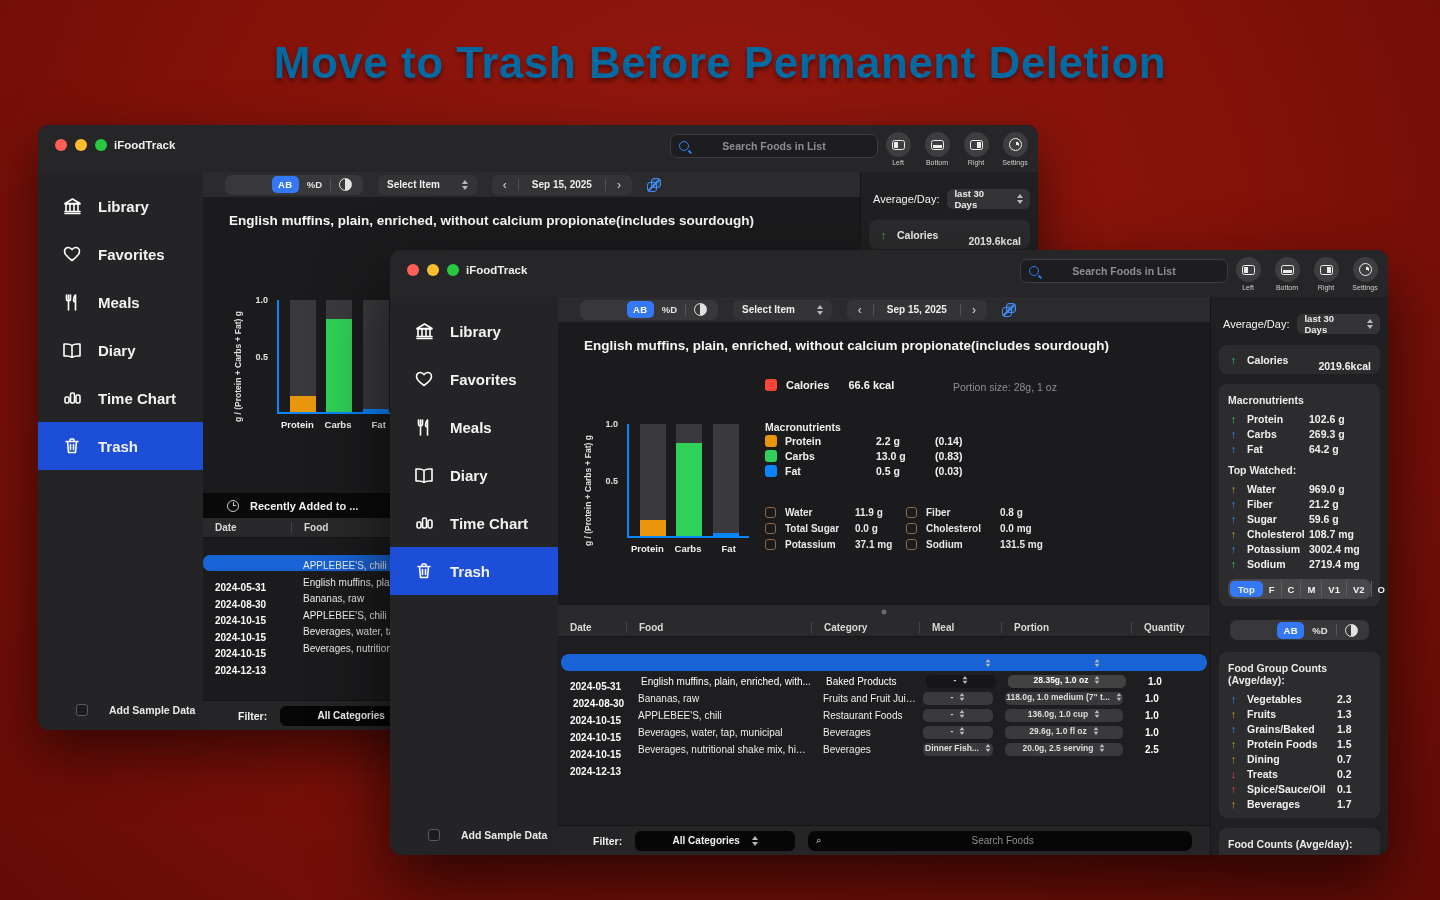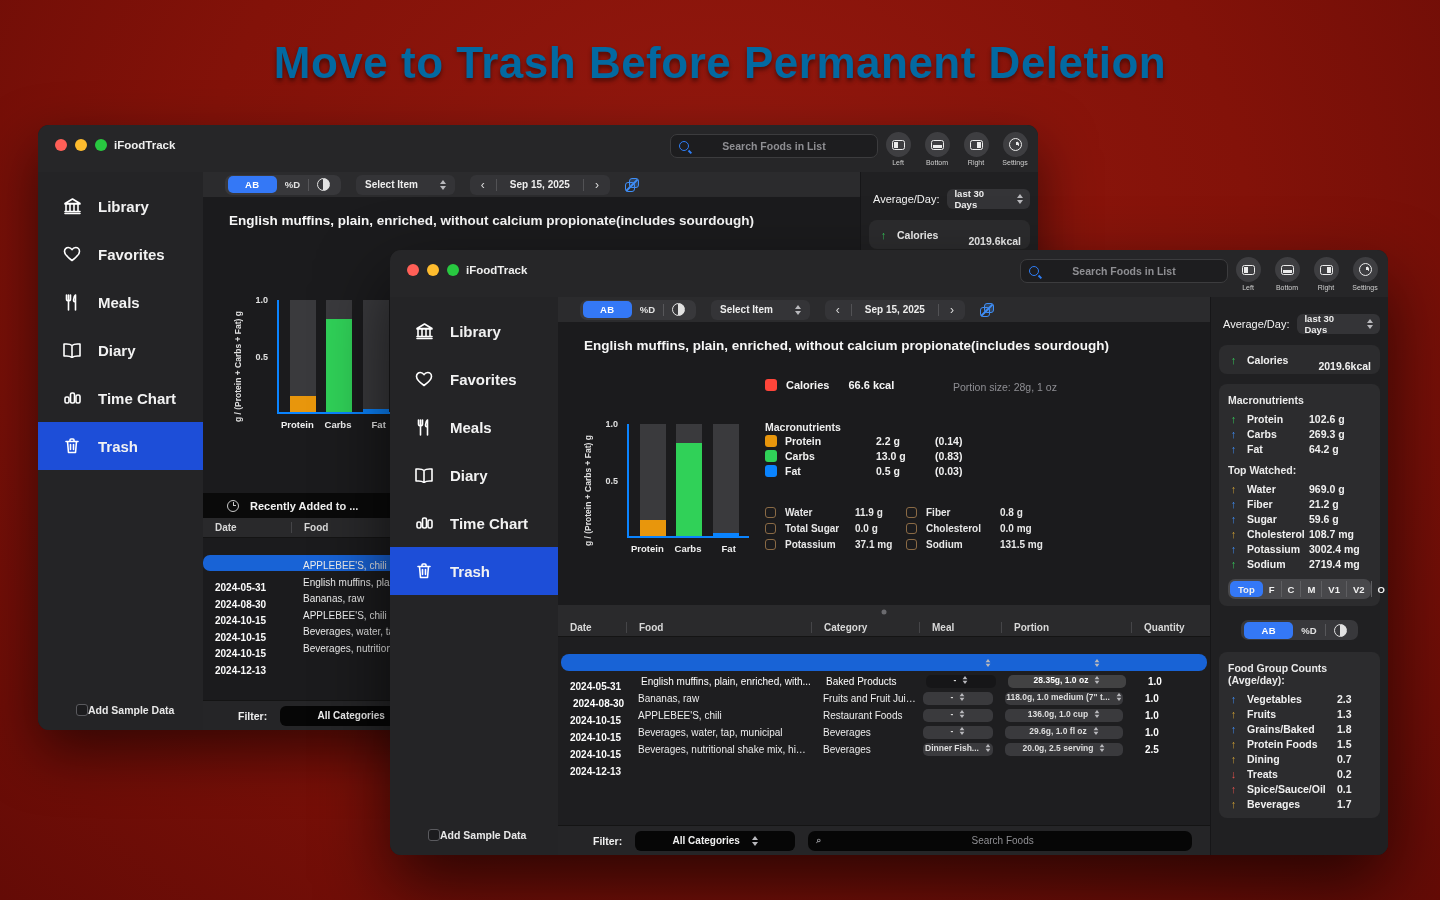--- a/index.html
+++ b/index.html
@@ -48,29 +48,29 @@
   .wbody { flex:1; display:flex; min-height:0; }
 
   
   .sidebar { width:168px; background:#242426; display:flex; flex-direction:column; padding-top:10px; flex-shrink:0;}
   .win-back .sidebar { width:165px; }
   .side-item { height:48px; display:flex; align-items:center; gap:15px; padding-left:23px; cursor:default;}
   .side-item .slbl { font-size:15px; font-weight:600; color:#f2f2f2; }
   .side-item.active { background:#1d4ed8; }
   .sicon { width:22px; display:flex; justify-content:center; }
   .sicon svg { stroke:#fff; fill:none; stroke-width:1.6; stroke-linecap:round; stroke-linejoin:round;}
-  .add-sample { margin-top:auto; margin-bottom:14px; padding-left:38px; display:flex; align-items:center; gap:0;}
+  .add-sample { margin-top:auto; margin-bottom:14px; padding-left:38px; display:flex; align-items:center; gap:21px;}
   .add-sample .cb { width:12px; height:12px; background:#1c1c1e; border:1px solid #5a5a5e; border-radius:3px;}
   .add-sample .albl { font-size:10.5px; font-weight:600; color:#e8e8e8; }
 
   
   .main { flex:1; display:flex; flex-direction:column; background:#1b1b1d; min-width:0; }
   .tstrip { height:25px; background:#2b2b2d; display:flex; align-items:center; gap:15px; padding-left:22px; flex-shrink:0;}
   .seg { display:flex; align-items:center; background:#38383b; border-radius:7px; height:20px; padding:0 3px;}
-  .seg-ab { background:#3478f6; color:#fff; font-weight:700; font-size:9.5px; border-radius:5px; padding:3px 17px; letter-spacing:.5px;}
+  .seg-ab { background:#3478f6; color:#fff; font-weight:700; font-size:9.5px; border-radius:5px; padding:3px 6px; letter-spacing:.5px;margin-left:44px;}
   .seg-pd { color:#e2e2e2; font-weight:700; font-size:9.5px; padding:3px 8px;}
   .seg-div { width:1px; height:12px; background:#57575a; }
   .moon { width:13px; height:13px; border-radius:50%; border:1.5px solid #e2e2e2;
     background:linear-gradient(90deg, transparent 50%, #e2e2e2 50%); margin:0 8px;}
   .updown { display:flex; flex-direction:column; gap:2px; margin-left:4px;}
   .updown i { width:0; height:0; border-left:3px solid transparent; border-right:3px solid transparent; }
   .updown .u { border-bottom:4px solid #b9b9bd; }
   .updown .d { border-top:4px solid #b9b9bd; }
   .pill-select { background:#343437; border-radius:6px; height:20px; display:flex; align-items:center;
     padding:0 9px; color:#ededed; font-size:10px; font-weight:700; gap:18px;}
@@ -940,15 +940,19 @@
             <span class="tr t-up-red"></span>
             <span class="nm">Spice/Sauce/Oil</span>
             <span class="val">0.1</span>
           </div>
         <div class="rrow short">
             <span class="tr t-up-gold"></span>
             <span class="nm">Beverages</span>
             <span class="val">1.7</span>
           </div>
       </div>
+      <div class="rbox" style="margin-bottom:-6px;">
+        <div class="rhead">Food Counts (Avge/day):</div>
+
+      </div>
     </div>
   </div>
 </div>
 
 </body></html>

